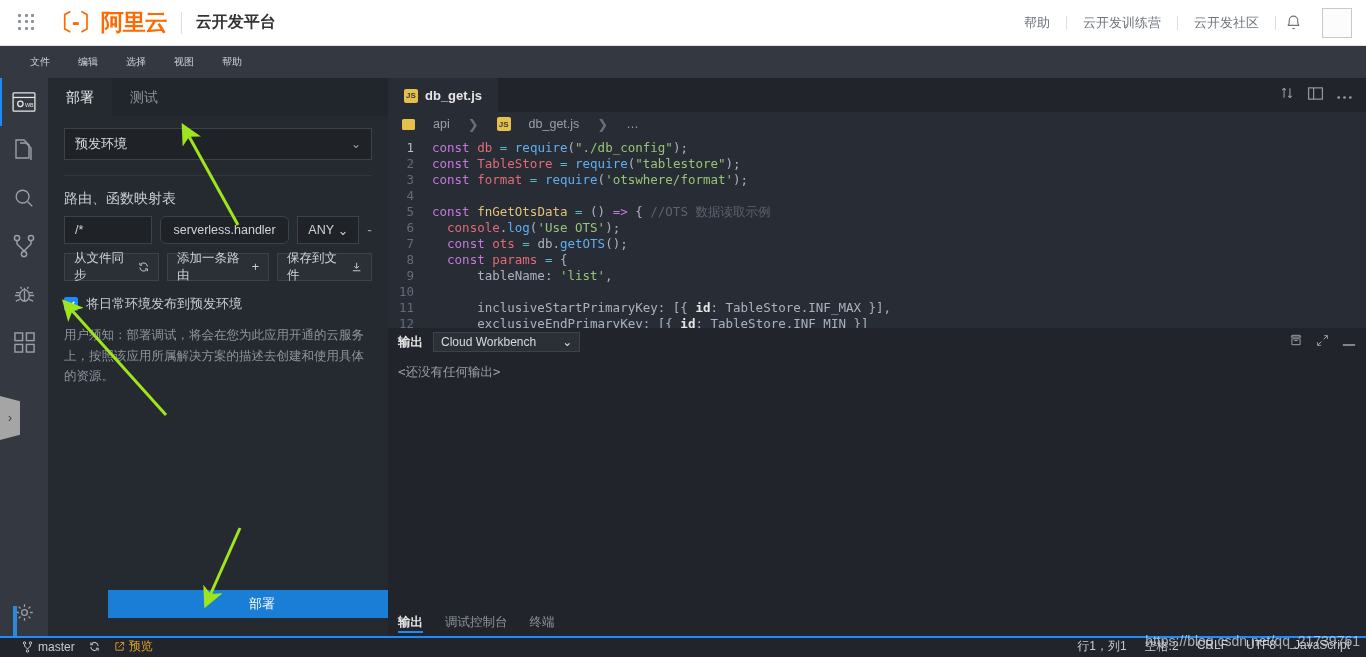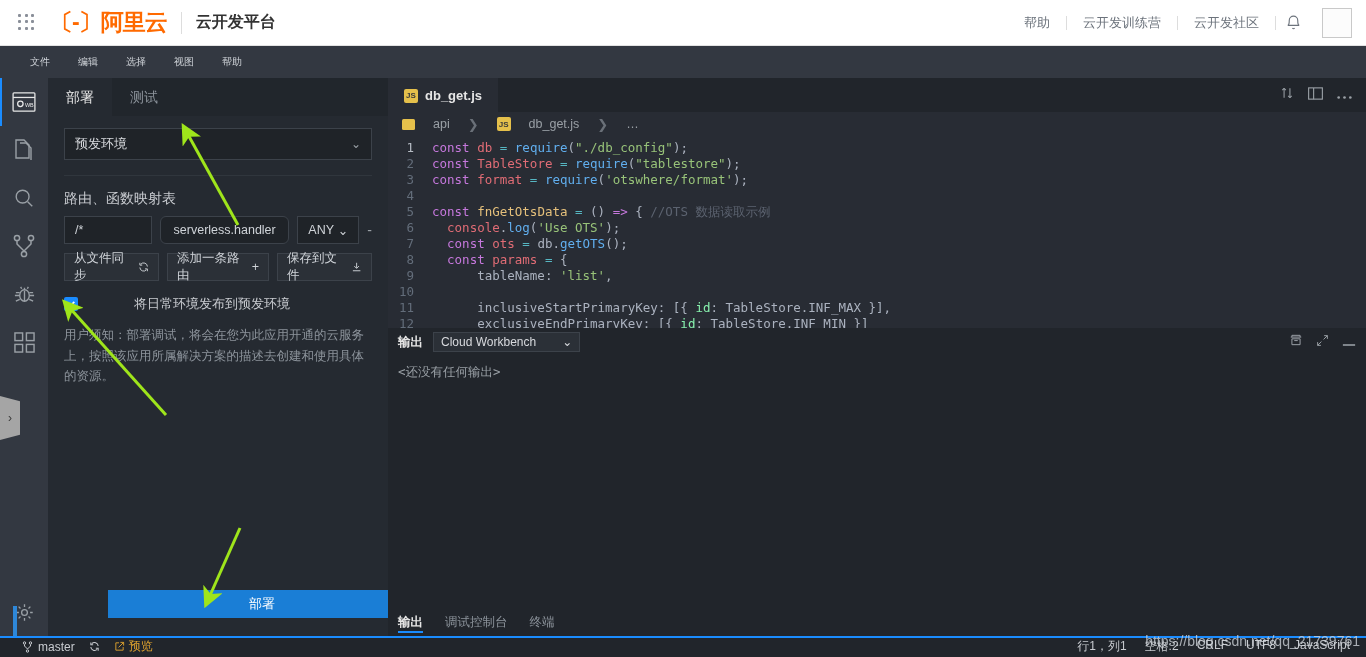--- a/index.html
+++ b/index.html
@@ -78,21 +78,21 @@
   .route-minus { color:#9aa0a6; font-size:14px; cursor:pointer; }
   .btn-row { display:flex; gap:8px; margin-bottom:14px; }
   .mini-btn {
     height:28px; background:#2b3037; border:1px solid #3c424a; color:#cfd3d8;
     display:flex; align-items:center; gap:5px; padding:0 9px; font-size:12.5px; cursor:pointer;
   }
   .chk-row { display:flex; align-items:center; gap:8px; margin:6px 0 12px 0; }
   .chk { width:14px; height:14px; background:#1a8cff; border-radius:2px;
     display:flex; align-items:center; justify-content:center; cursor:pointer; }
   .chk svg { width:10px; height:10px; }
-  .chk-label { font-size:13px; color:#c9ccd1;margin-left:48px; }
+  .chk-label { font-size:13px; color:#c9ccd1; }
   .notice { font-size:12.5px; color:#8d949c; line-height:1.65; }
   .deploy-btn {
     position:absolute; left:60px; bottom:18px; width:308px; height:28px;
     background:#1a7ed6; color:#fff; font-size:13px; display:flex;
     align-items:center; justify-content:center; cursor:pointer;
   }
 
   
   .editor-area { position:absolute; left:388px; top:78px; width:978px; height:250px; background:#282c34;}
   .tabbar { height:34px; background:#21252b; display:flex; align-items:stretch; position:relative;}
@@ -110,21 +110,21 @@
   .cline { display:flex; height:16px; }
   .lnum { width:44px; text-align:right; padding-right:18px; color:#636d7a; flex:none;}
   .lnum.cur { color:#b6bcc4; }
   .ctext { white-space:pre; color:#abb2bf; }
   .kw { color:#c678dd; }
   .var { color:#e06c75; }
   .fn { color:#61afef; }
   .str { color:#98c379; }
   .cmt { color:#5c6370; }
   .op { color:#56b6c2; }
-  .prop { color:#86efac; }
+  .prop { color:#e5e5e5;font-weight:bold; }
   .idt { color:#e5c07b; }
   .plain { color:#abb2bf; }
 
   
   .panel { position:absolute; left:388px; top:328px; width:978px; height:280px; background:#21252b;}
   .panel-head { height:28px; display:flex; align-items:center; padding:0 10px; gap:10px;}
   .panel-title { font-size:12.5px; color:#e6e6e6; font-weight:bold;}
   .panel-select { height:20px; background:#2b3037; border:1px solid #3c424a; color:#d8dade;
      font-size:12px; display:flex; align-items:center; gap:26px; padding:0 7px; cursor:pointer;}
   .panel-actions { margin-left:auto; display:flex; align-items:center; gap:13px; color:#9aa0a6;}

